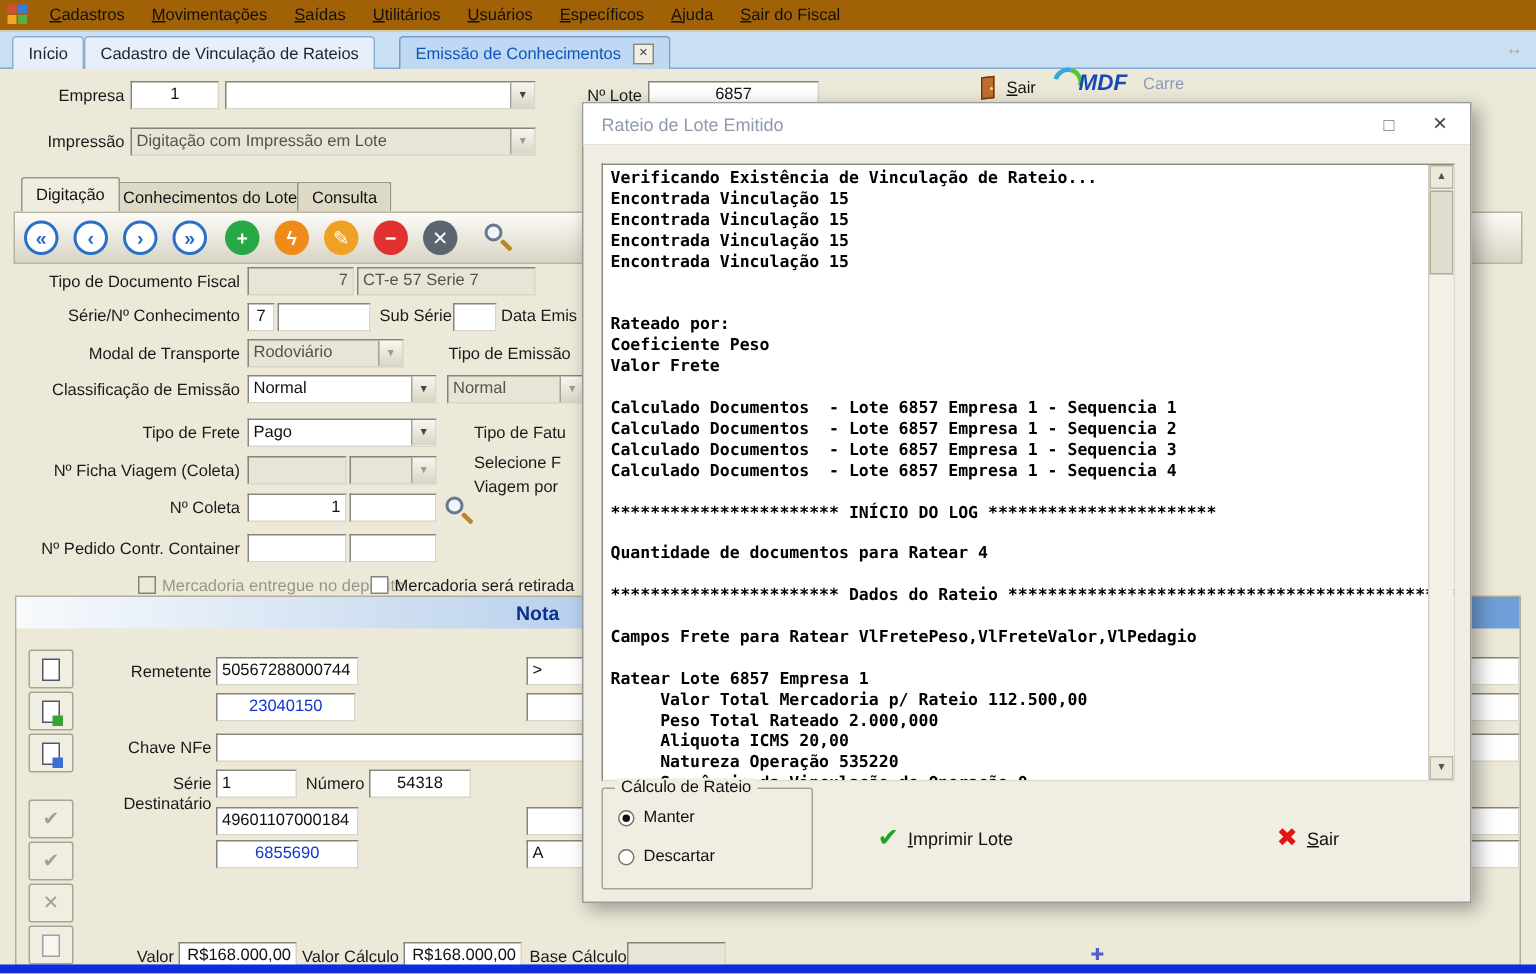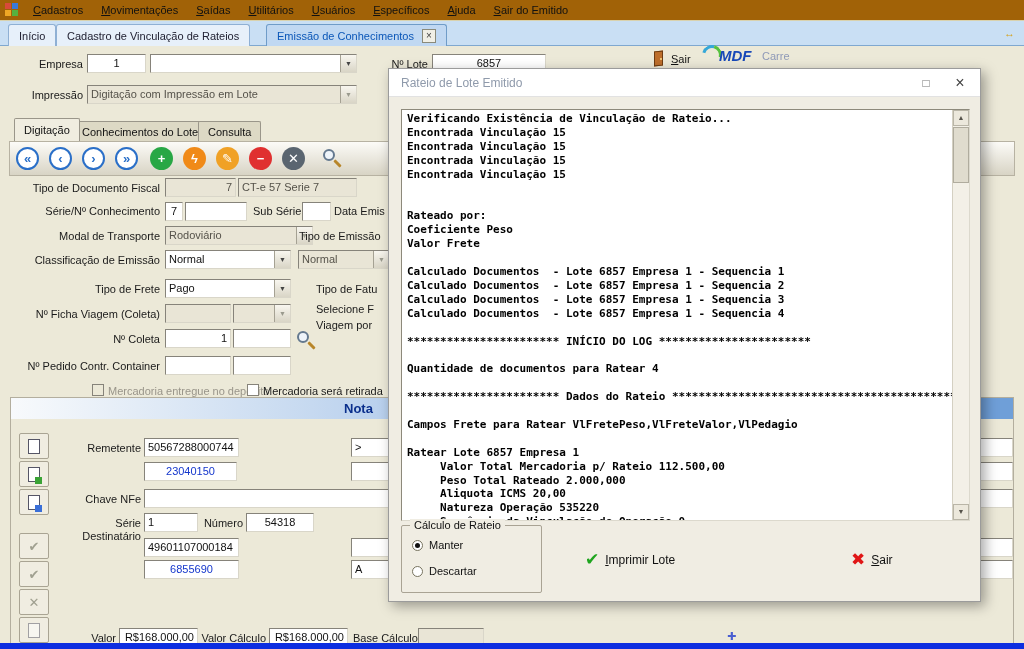--- a/index.html
+++ b/index.html
@@ -84,21 +84,21 @@
         <i style="background:#f0a825"></i>
         <i style="background:#57b13e"></i>
       </span>
     <span class="menu-item"><span class="accel">C</span><span>adastros</span></span>
     <span class="menu-item"><span class="accel">M</span><span>ovimentações</span></span>
     <span class="menu-item"><span class="accel">S</span><span>aídas</span></span>
     <span class="menu-item"><span class="accel">U</span><span>tilitários</span></span>
     <span class="menu-item"><span class="accel">U</span><span>suários</span></span>
     <span class="menu-item"><span class="accel">E</span><span>specíficos</span></span>
     <span class="menu-item"><span class="accel">A</span><span>juda</span></span>
-    <span class="menu-item"><span class="accel">S</span><span>air do Emitido</span></span>
+    <span class="menu-item"><span class="accel">S</span><span>air do Fiscal</span></span>
   </div>
 
   <div id="tabbar">
     <div class="mtab" style="left:8px">
         <span>Início</span>
       </div>
     <div class="mtab" style="left:56px">
         <span>Cadastro de Vinculação de Rateios</span>
       </div>
     <div class="mtab active" style="left:266px">
@@ -173,21 +173,21 @@
   <div class="edit dis" style="left:238px;top:178px;width:119px">CT-e 57 Serie 7</div>
 
   <span class="lbl lr" style="left:5px;top:205px;width:155px">Série/Nº Conhecimento</span>
   <div class="edit c" style="left:165px;top:202px;width:18px">7</div>
   <div class="edit" style="left:185px;top:202px;width:62px"></div>
   <span class="lbl" style="left:253px;top:205px">Sub Série</span>
   <div class="edit" style="left:302px;top:202px;width:29px"></div>
   <span class="lbl" style="left:334px;top:205px">Data Emis</span>
 
   <span class="lbl lr" style="left:5px;top:230px;width:155px">Modal de Transporte</span>
-  <div class="combo dis" style="left:165px;top:226px;width:148px"><span>Rodoviário</span><span class="dd">▼</span></div>
+  <div class="combo dis" style="left:165px;top:226px;width:104px"><span>Rodoviário</span><span class="dd">▼</span></div>
   <span class="lbl" style="left:299px;top:230px">Tipo de Emissão</span>
 
   <span class="lbl lr" style="left:5px;top:254px;width:155px">Classificação de Emissão</span>
   <div class="combo" style="left:165px;top:250px;width:126px"><span>Normal</span><span class="dd">▼</span></div>
   <div class="combo dis" style="left:298px;top:250px;width:92px"><span>Normal</span><span class="dd">▼</span></div>
 
   <span class="lbl lr" style="left:5px;top:283px;width:155px">Tipo de Frete</span>
   <div class="combo" style="left:165px;top:279px;width:126px"><span>Pago</span><span class="dd">▼</span></div>
   <span class="lbl" style="left:316px;top:283px">Tipo de Fatu</span>
 

